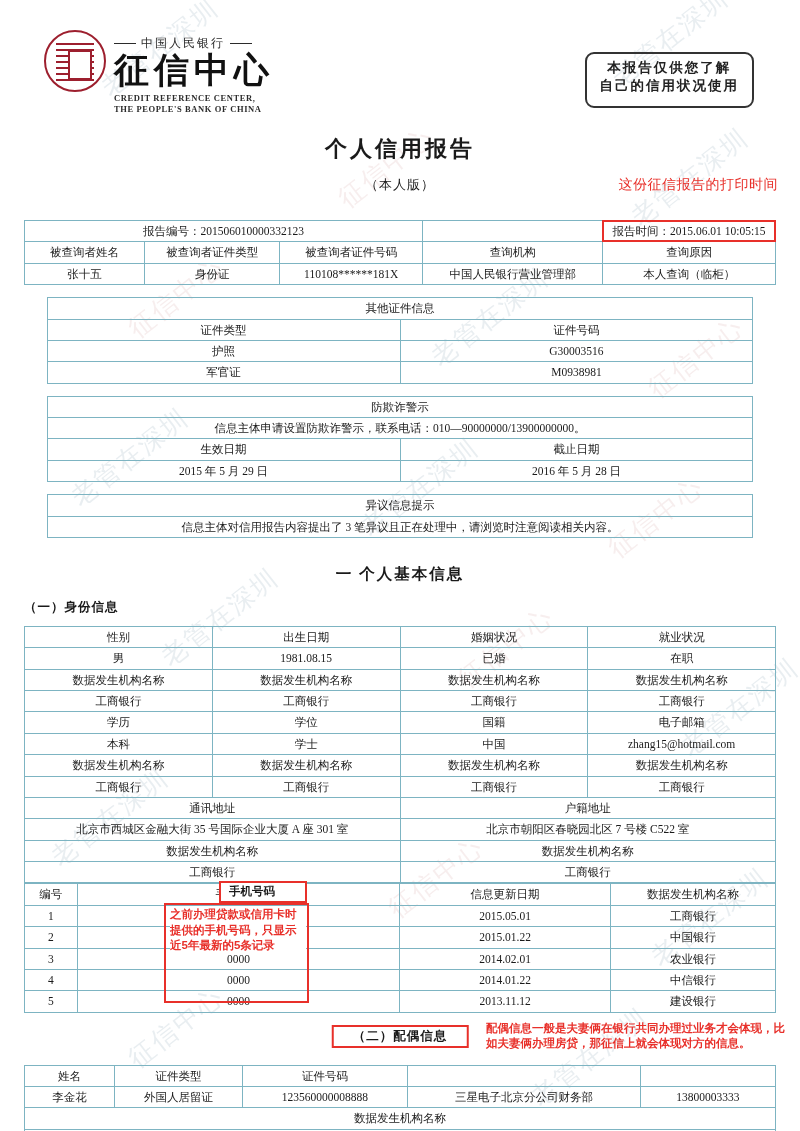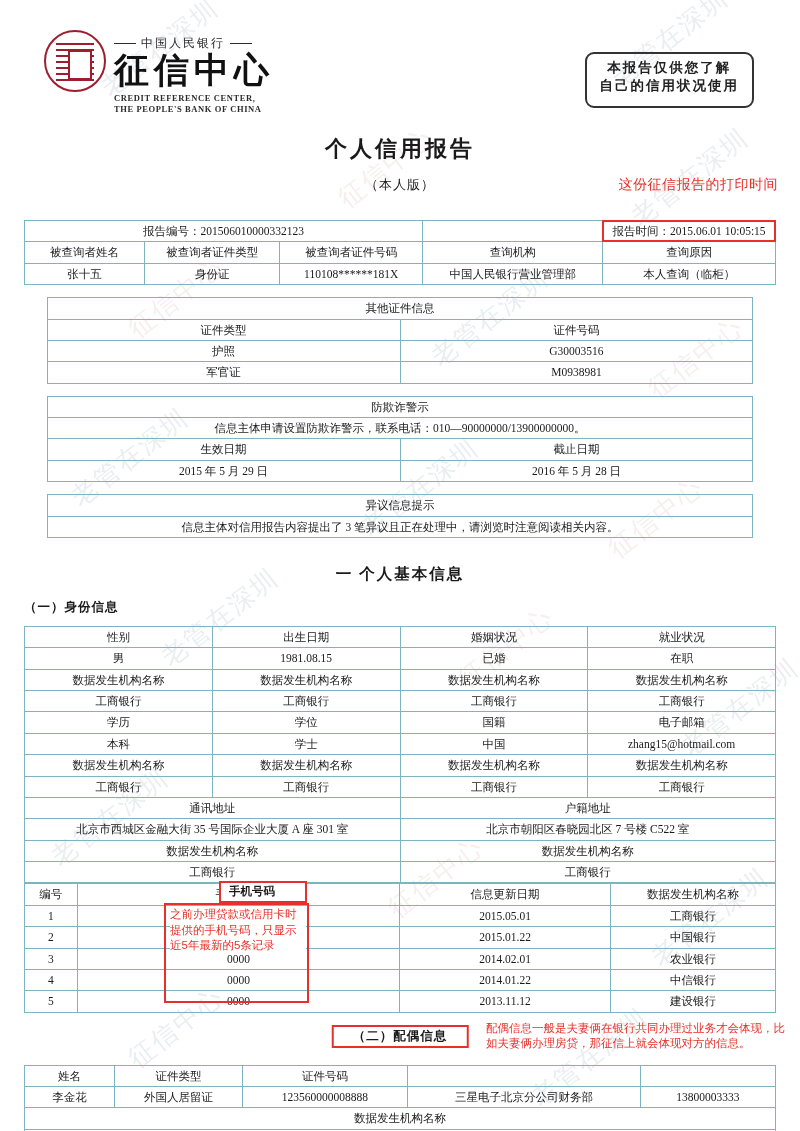--- a/index.html
+++ b/index.html
@@ -75,21 +75,21 @@
   .doc-sub { text-align: center; font-size: 13px; margin-top: 12px; letter-spacing: 1px; }
 
   
   .anno { color: #e8302a; font-family: "Liberation Sans", sans-serif; }
   .anno-print-time {
     position: absolute; right: 22px; top: 176px;
     font-size: 14px; letter-spacing: 0.5px; z-index: 5;
   }
   .redbox { position: absolute; border: 2px solid #e8302a; z-index: 6; pointer-events: none; }
   .anno-block { position: absolute; z-index: 7; font-size: 11.5px; line-height: 1.32; color: #e8302a;
-    font-family: "Liberation Sans", sans-serif; }
+    font-family: "Liberation Sans", sans-serif; font-weight: bold; }
 
   
   table.t {
     width: 100%; border-collapse: collapse; margin-top: 10px;
     font-size: 11.5px; background: transparent;
   }
   table.t td, table.t th {
     border: 1px solid #7db4c2;
     padding: 3px 4px; text-align: center; font-weight: normal;
     height: 19px; line-height: 1.25;

